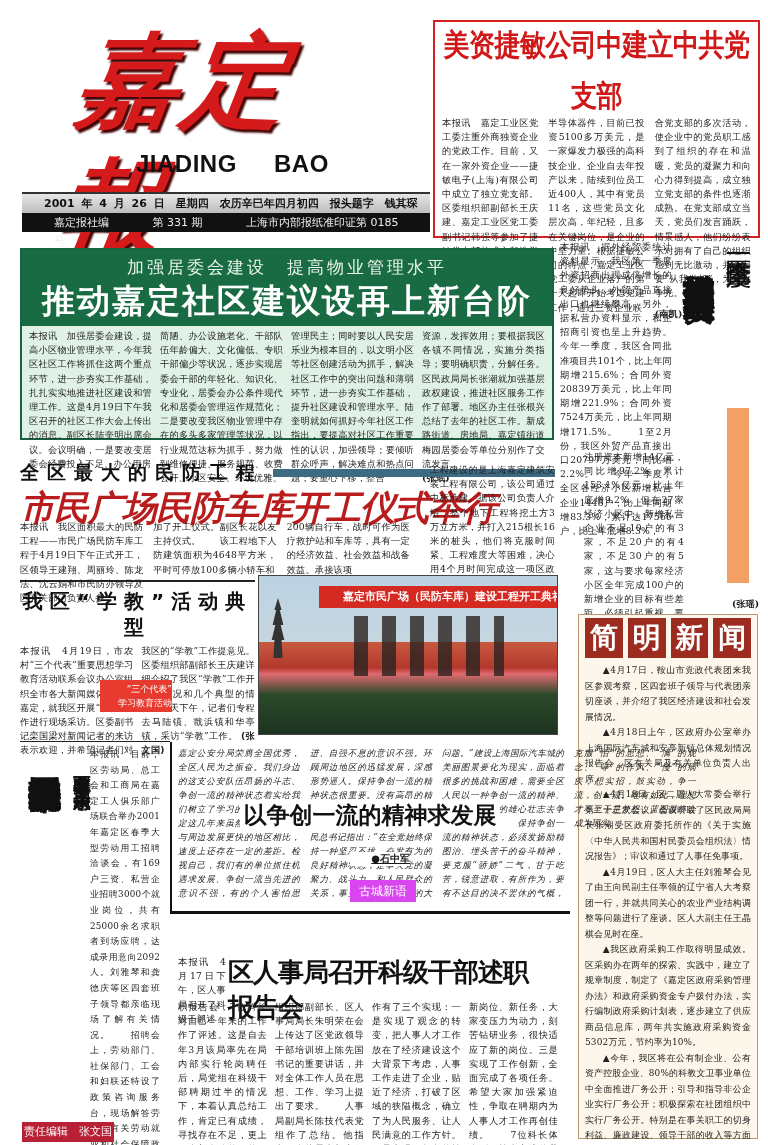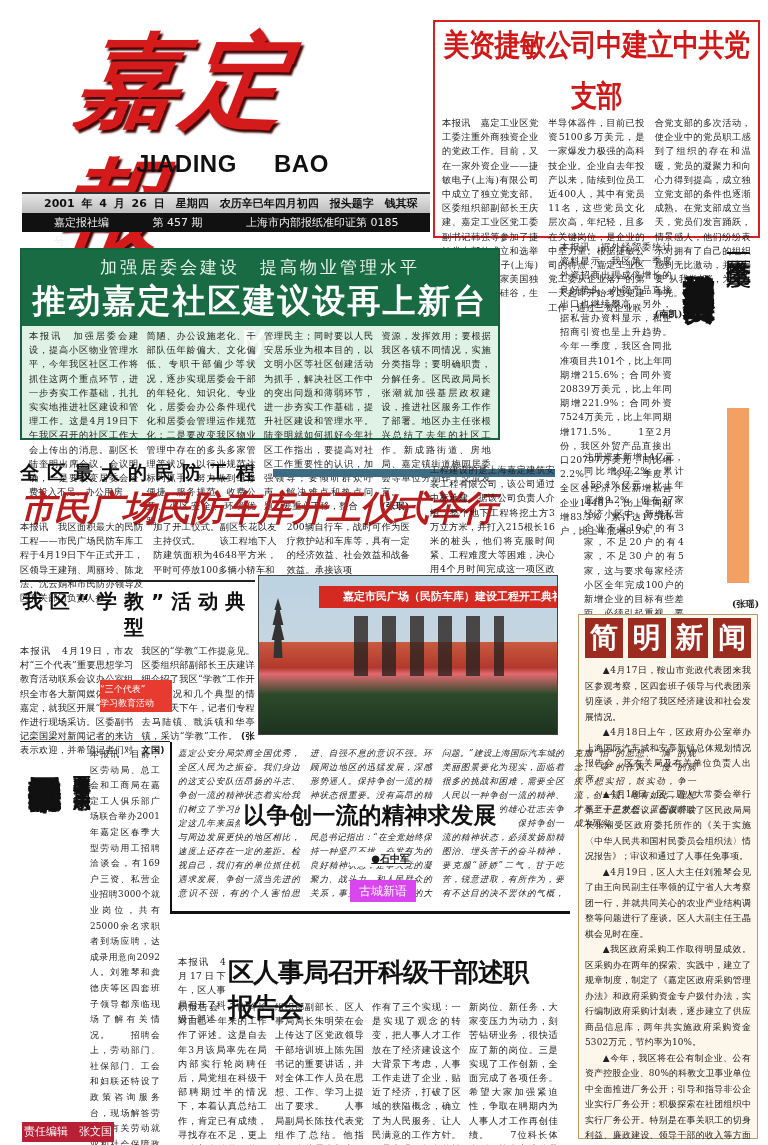--- a/index.html
+++ b/index.html
@@ -17,21 +17,21 @@
   #logo-en { left: 136px; top: 150px; width: 200px; font-family: "Liberation Sans", sans-serif; font-weight: bold; font-size: 24px; letter-spacing: 0.5px; word-spacing: 30px; color: #111; }
   #dateline { left: 22px; top: 192px; width: 408px; height: 21px; background: linear-gradient(#e6e6e6,#bdbdbd); border-top: 2px solid #333; font-size: 11px; font-weight: bold; color: #111; line-height: 19px; padding-left: 22px; word-spacing: 3px; font-family: "DejaVu Sans", sans-serif; }
   #issuebar { left: 22px; top: 213px; width: 408px; height: 19px; background: #111; color: #eee; font-size: 11px; line-height: 19px; padding-left: 32px; font-family: "DejaVu Sans", sans-serif; }
   #issuebar span { margin-right: 40px; }
 
   
   #art-party { left: 433px; top: 20px; width: 327px; height: 218px; border: 2px solid #d42020; padding: 4px 7px; }
   #art-party h1 { font-family: "DejaVu Sans", sans-serif; font-size: 26px; color: #d01818; font-weight: bold; text-align: center; letter-spacing: -0.5px; line-height: 44px; margin-bottom: 2px; transform: scaleY(1.15); }
 
   
-  #art-community { left: 20px; top: 248px; width: 480px; height: 192px; border: 2px solid #17633f; background: #dff2e5; }
+  #art-community { left: 20px; top: 248px; width: 534px; height: 192px; border: 2px solid #17633f; background: #dff2e5; }
   #community-head { background: #186b42; height: 76px; text-align: center; color: #fff; }
   #community-sub { font-family: "DejaVu Sans", sans-serif; font-size: 17px; letter-spacing: 3px; padding-top: 6px; color: #e8f5ec; }
   #community-title { font-family: "DejaVu Sans", sans-serif; font-weight: bold; font-size: 33px; letter-spacing: 2px; line-height: 44px; }
   #community-body { padding: 3px 7px; }
 
   
   #art-trade-text { left: 563px; top: 240px; width: 105px; }
   #trade-vtitle-big { left: 676px; top: 250px; width: 46px; font-family: "DejaVu Sans", sans-serif; font-weight: bold; font-size: 32px; line-height: 33px; text-align: center; color: #111; }
   #trade-vtitle-small { left: 724px; top: 240px; width: 32px; font-family: "DejaVu Sans", sans-serif; font-size: 26px; line-height: 34px; text-align: center; color: #111; }
   #trade-bar { left: 727px; top: 408px; width: 22px; height: 175px; background: #f2a063; }
@@ -41,21 +41,21 @@
   
   #art-cd { left: 20px; top: 460px; width: 535px; }
   #cd-kicker { font-family: "DejaVu Sans", sans-serif; font-size: 19px; font-weight: bold; letter-spacing: 8px; color: #111; display: flex; align-items: center; }
   #cd-kicker .rule { flex: 1; height: 8px; background: #3d6b83; margin-left: 10px; }
   #cd-title { font-family: "DejaVu Sans", sans-serif; font-size: 35px; font-weight: bold; letter-spacing: -1px; line-height: 44px; color: #b91c1c; font-style: italic; }
   #cd-body { left: 20px; top: 520px; width: 390px; }
   #cd-body2 { left: 430px; top: 463px; width: 125px; }
 
   #art-media { left: 20px; top: 588px; width: 235px; }
   #media-title { font-family: "DejaVu Sans", sans-serif; font-size: 20px; font-weight: bold; letter-spacing: 7px; line-height: 26px; text-align: center; color: #111; }
-  #media-badge { left: 100px; top: 680px; width: 72px; height: 32px; background: #e63b2e; color: #fff; font-size: 9px; text-align: left; line-height: 14px; padding-top: 2px; font-family: "DejaVu Sans", sans-serif; }
+  #media-badge { left: 100px; top: 680px; width: 72px; height: 32px; background: #e63b2e; color: #fff; font-size: 9px; text-align: right; line-height: 14px; padding-top: 2px; font-family: "DejaVu Sans", sans-serif; }
   #photo { left: 258px; top: 575px; width: 300px; height: 160px; background: linear-gradient(#bcd2e2 0%, #c6d6e0 42%, #c85a40 42%, #b2382c 58%, #e06a70 62%, #2b4a2a 75%, #1d3320 100%); border: 1px solid #444; overflow: hidden; }
   #photo-banner { position: absolute; left: 60px; top: 10px; width: 244px; height: 22px; background: #d42a22; color: #fff; font-size: 11px; font-weight: bold; line-height: 22px; text-align: right; font-family: "DejaVu Sans", sans-serif; }
   #photo-pagoda { position: absolute; left: 10px; top: 22px; width: 18px; height: 60px; background: #333; clip-path: polygon(50% 0,70% 20%,60% 20%,80% 45%,65% 45%,85% 70%,70% 70%,75% 100%,25% 100%,30% 70%,15% 70%,35% 45%,20% 45%,40% 20%,30% 20%); }
   #photo-people { position: absolute; left: 95px; top: 40px; width: 150px; height: 60px; background: repeating-linear-gradient(90deg, #2a2220 0 14px, transparent 14px 28px); opacity: .8; }
 
   
   #brief { left: 578px; top: 614px; width: 180px; height: 525px; border: 1px solid #b89a70; background: #fdf6ea; padding: 3px 6px; }
   #brief-title { display: flex; gap: 5px; justify-content: space-between; margin-bottom: 5px; }
   #brief-title span { width: 38px; height: 40px; background: #9b2c1f; color: #fff; font-family: "DejaVu Sans", sans-serif; font-weight: bold; font-size: 28px; line-height: 40px; text-align: center; }
   #brief .txt { font-size: 8.9px; line-height: 15.5px; }
@@ -79,21 +79,21 @@
   .divline { position: absolute; background: #222; }
 </style>
 </head>
 <body>
 
 <div class="abs" id="logo">嘉定報</div>
 <div class="abs" id="logo-en">JIADING BAO</div>
 <div class="abs" id="dateline">2001 年 4 月 26 日　星期四　农历辛巳年四月初四　报头题字　钱其琛</div>
 <div class="abs" id="issuebar">
   <span>嘉定报社编</span>
-  <span>第 457 期</span>
+  <span>第 331 期</span>
   <span>上海市内部报纸准印证第 0185 号</span>
 </div>
 
 <div class="abs" id="art-party">
   <h1>美资捷敏公司中建立中共党支部</h1>
   <div class="cols txt">
     <div>本报讯　嘉定工业区党工委注重外商独资企业的党政工作。目前，又在一家外资企业——捷敏电子(上海)有限公司中成立了独立党支部。区委组织部副部长王庆建、嘉定工业区党工委副书记韩强等参加了捷敏党支部的成立和选举会议。捷敏电子(上海)有限公司是一家美国独资企业，来自硅谷，生产功率</div>
     <div>半导体器件，目前已投资5100多万美元，是一家爆发力极强的高科技企业。企业自去年投产以来，陆续到位员工近400人，其中有党员11名，这些党员文化层次高，年纪轻，且多在关键岗位，是企业的中坚力量。根据捷敏公司的特点，嘉定工业区党工委从企业落户的第一天起即开始考虑党建工作，通过三资企业联</div>
     <div><span>合党支部的多次活动，使企业中的党员职工感到了组织的存在和温暖，党员的凝聚力和向心力得到提高，成立独立党支部的条件也逐渐成熟。在党支部成立当天，党员们发言踊跃，情景感人，他们纷纷表示对拥有了自己的组织感到无比激动，并决定要“从我做起”，为党旗争光。</span><div style="text-align:left;font-weight:bold;margin-top:6px;">(南凯)</div></div>
   </div>

